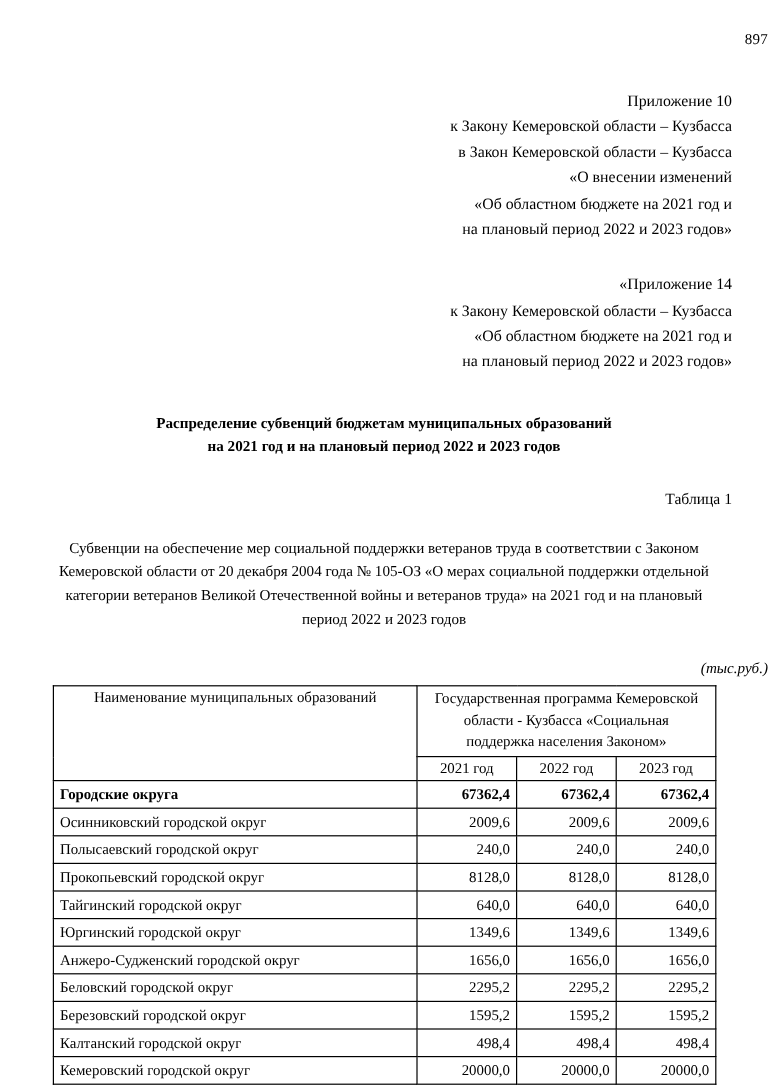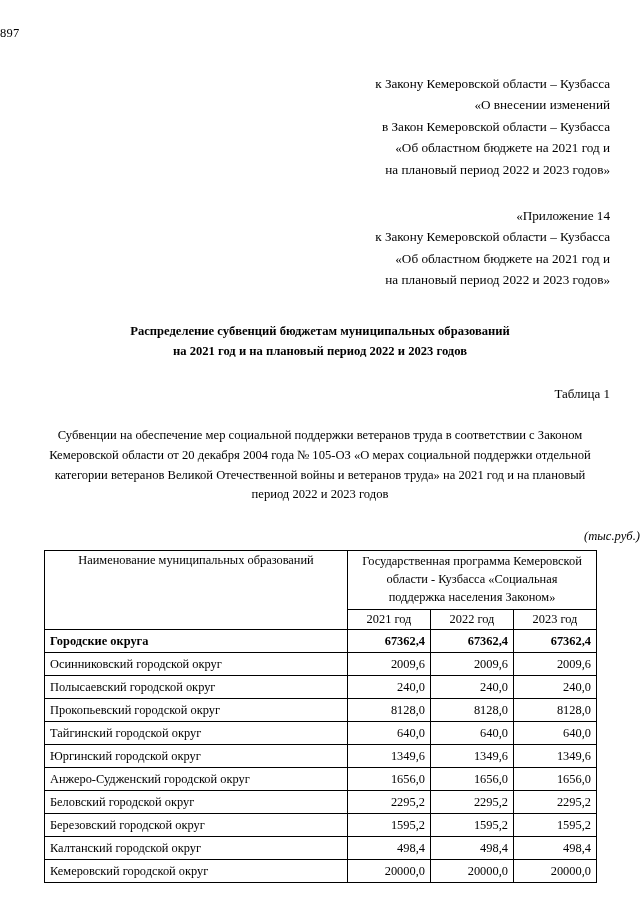--- a/index.html
+++ b/index.html
@@ -17,21 +17,21 @@
     position: relative;
   }
   .page {
     width: 640px;
     height: 905px;
     box-sizing: border-box;
     padding: 0;
     position: relative;
   }
   .page-number {
-    text-align: left;
+    text-align: right;
     font-size: 12.5px;
     margin-top: 26px;
     letter-spacing: 0.2px;
   }
   .appendix-block {
     margin-right: 30px;
     text-align: right;
     font-size: 13.2px;
     line-height: 1.62;
   }
@@ -121,23 +121,24 @@
   .row-h td { height: 18px; line-height: 18px; padding-top: 1px; padding-bottom: 1px; }
 </style>
 </head>
 <body>
 
 <div class="page">
 
   <div class="page-number">897</div>
 
   <div class="appendix-block first">
+    <div class="appendix-line">Приложение 10</div>
     <div class="appendix-line">к Закону Кемеровской области – Кузбасса</div>
+    <div class="appendix-line">в Закон Кемеровской области – Кузбасса</div>
     <div class="appendix-line">«О внесении изменений</div>
-    <div class="appendix-line">в Закон Кемеровской области – Кузбасса</div>
     <div class="appendix-line">«Об областном бюджете на 2021 год и</div>
     <div class="appendix-line">на плановый период 2022 и 2023 годов»</div>
   </div>
 
   <div class="appendix-block second">
     <div class="appendix-line">«Приложение 14</div>
     <div class="appendix-line">к Закону Кемеровской области – Кузбасса</div>
     <div class="appendix-line">«Об областном бюджете на 2021 год и</div>
     <div class="appendix-line">на плановый период 2022 и 2023 годов»</div>
   </div>

